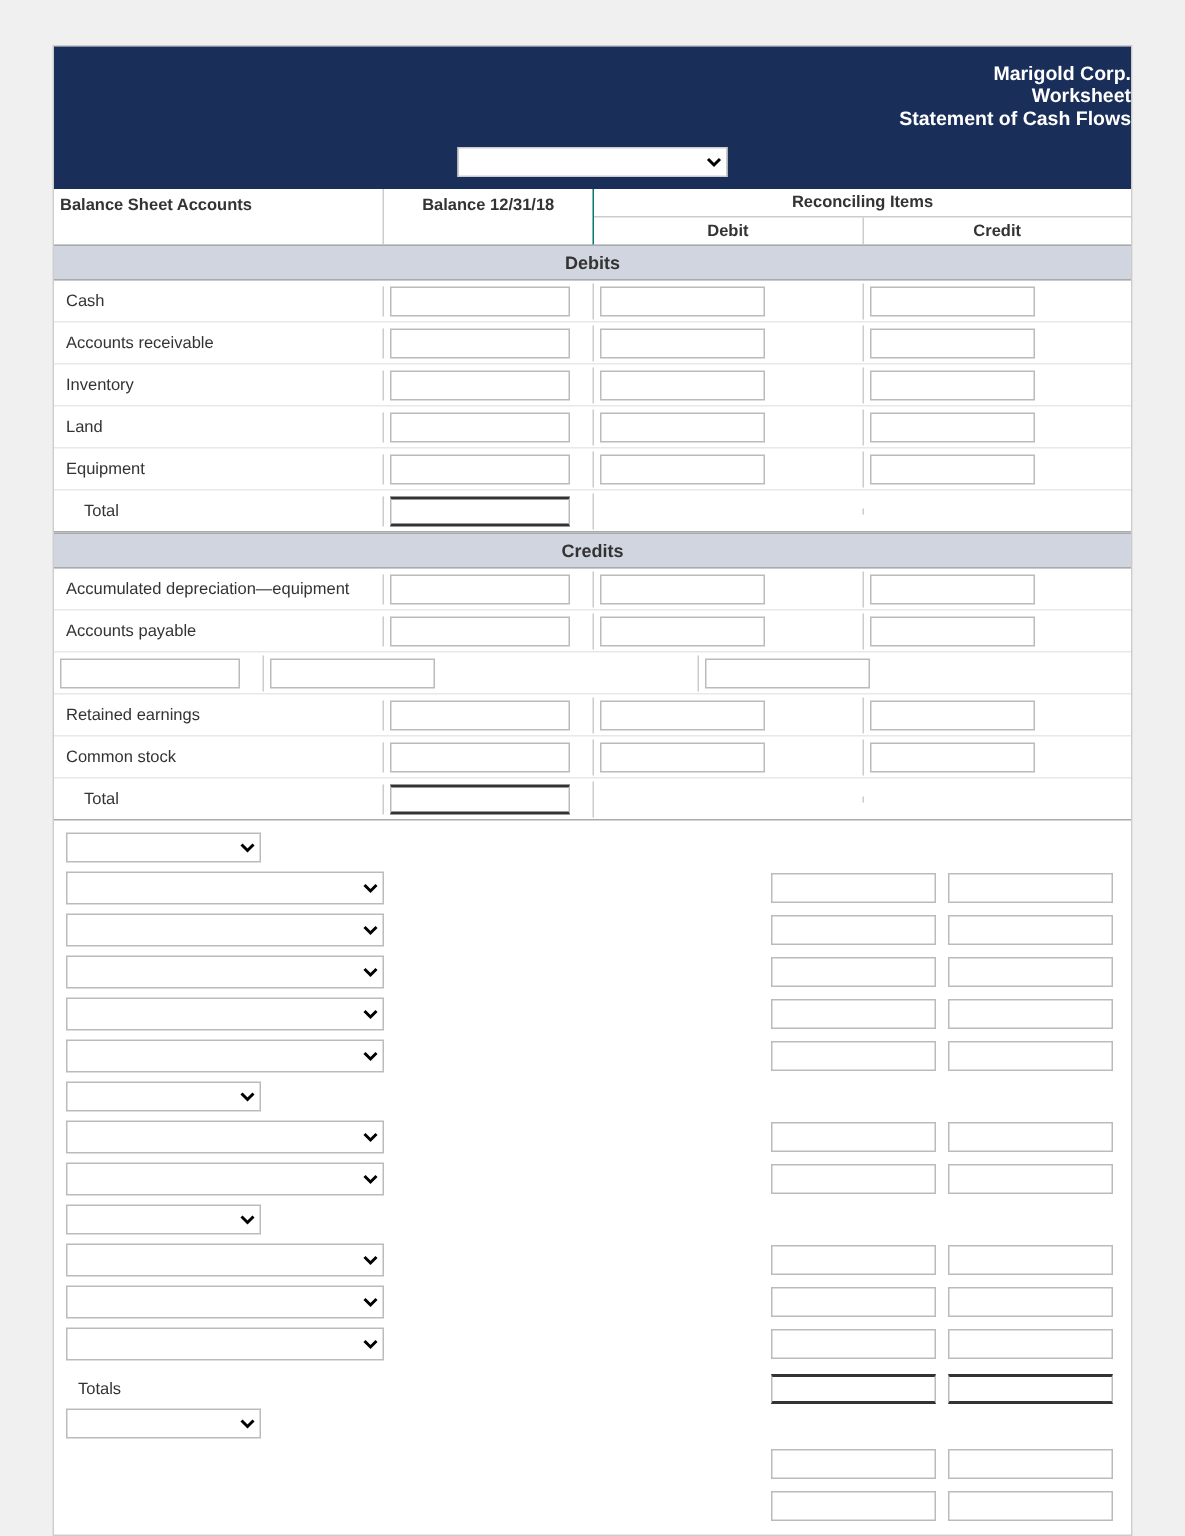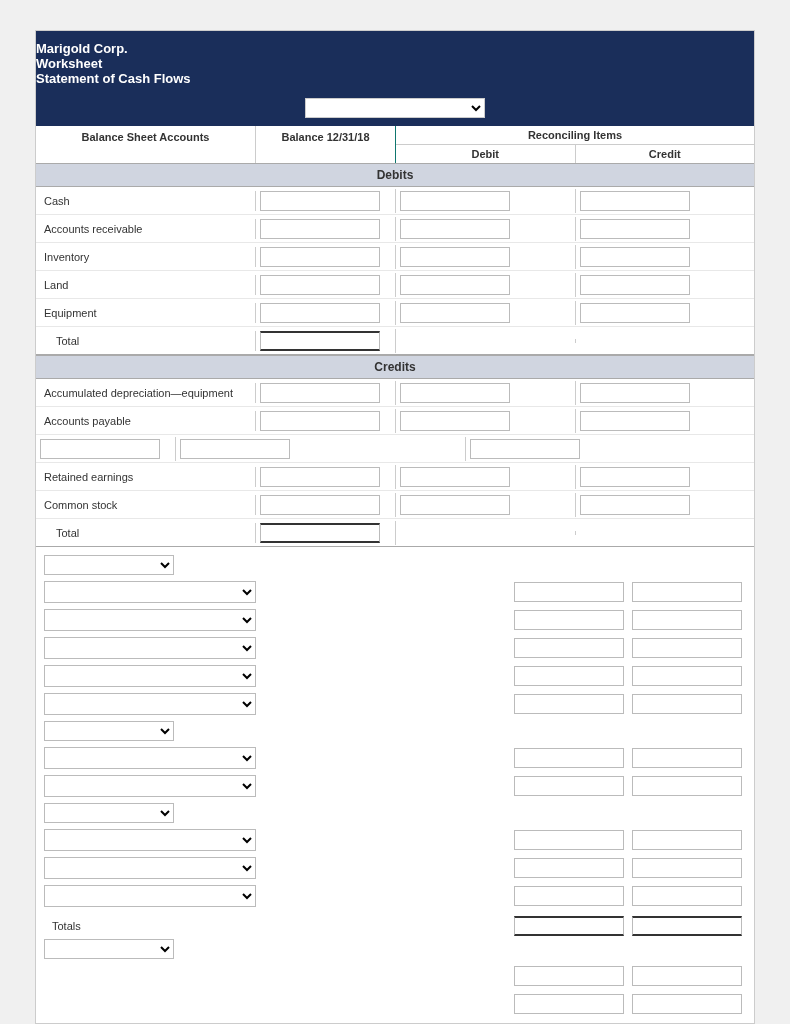--- a/index.html
+++ b/index.html
@@ -17,21 +17,21 @@
     }
     .worksheet {
       background: #fff;
       width: 720px;
       margin: 0 auto;
       border: 1px solid #ccc;
     }
     .header {
       background: #1a2e5a;
       color: #fff;
-      text-align: left;
+      text-align: right;
       padding: 10px 0 6px 0;
     }
     .header-title {
       font-size: 13px;
       font-weight: bold;
     }
     .header-dropdown-row {
       background: #1a2e5a;
       display: flex;
       justify-content: center;
@@ -205,21 +205,21 @@
       font-size: 11px;
       padding: 1px 3px;
     }
     .col-headers-inner {
       display: flex;
       width: 100%;
     }
     .ch-label {
       width: 220px;
       border-right: 1px solid #ccc;
-      text-align: center;
+      text-align: left;
       font-weight: bold;
       font-size: 11px;
       padding: 5px 4px;
     }
     .ch-balance {
       width: 140px;
       border-right: 1px solid #0f766e;
       text-align: center;
       font-weight: bold;
       font-size: 11px;

